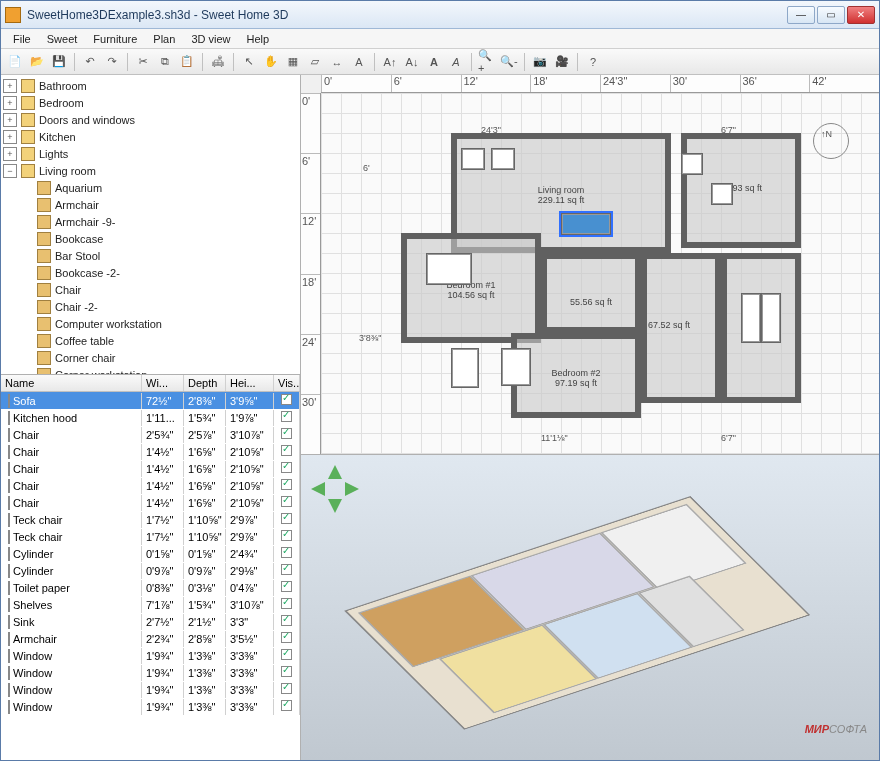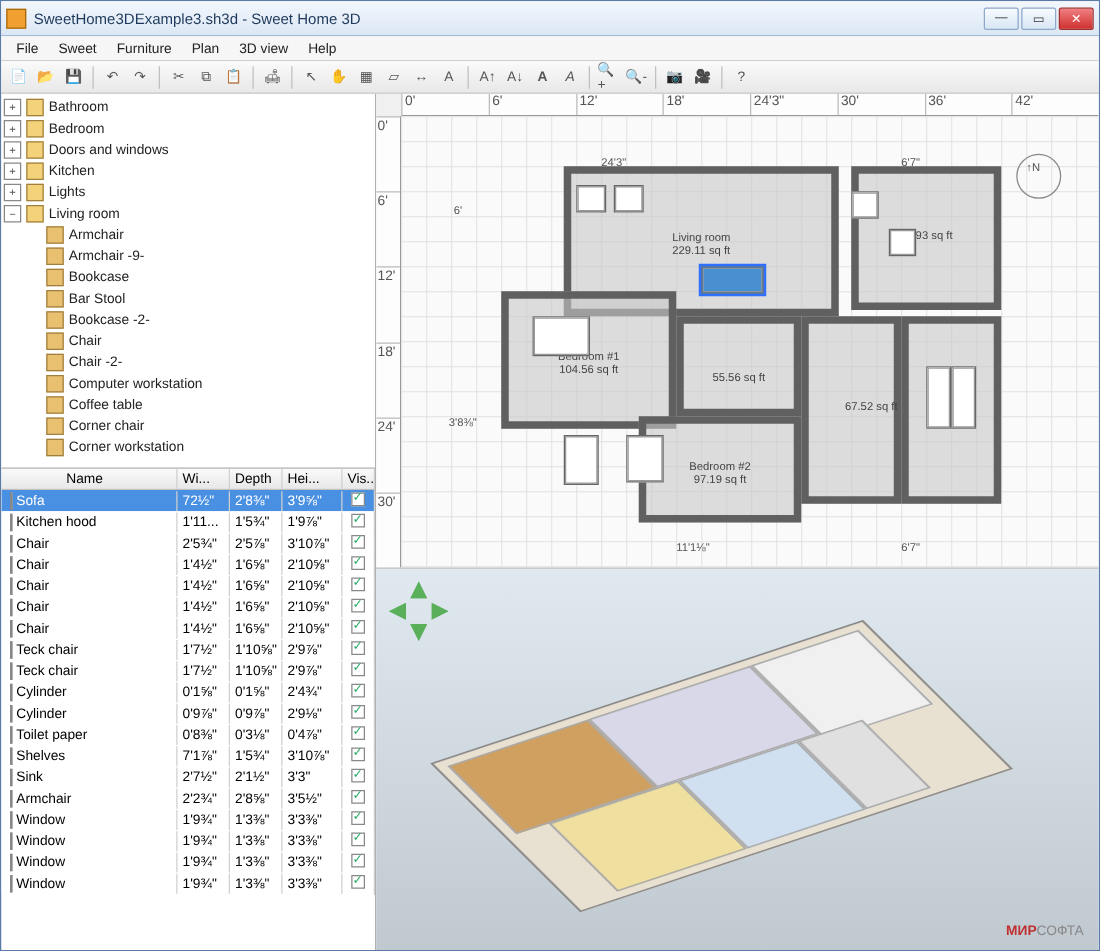--- a/index.html
+++ b/index.html
@@ -24,21 +24,21 @@
 .leftcol { width:300px; display:flex; flex-direction:column; border-right:1px solid #b0b0b0;}
 .catalog { flex:0 0 300px; overflow-y:auto; background:#fff; border-bottom:1px solid #b0b0b0; padding:2px;}
 .tree-row { display:flex; align-items:center; height:17px; cursor:pointer;}
 .expander{width:14px; height:14px; border:1px solid #888; font-size:9px; line-height:12px; text-align:center; margin-right:4px; color:#555;}
 .tree-icon{width:14px;height:14px;margin-right:4px;background:#e8c070; border:1px solid #a08040;}
 .tree-icon.folder{background:#f3d27a;}
 .tree-label{color:#222;}
 .child{padding-left:34px;}
 
 .furnlist { flex:1; display:flex; flex-direction:column; overflow:hidden;}
-.listhead { display:flex; background:linear-gradient(#fafafa,#e8e8e8); border-bottom:1px solid #c0c0c0; font-size:10px;padding-left:48px;}
+.listhead { display:flex; background:linear-gradient(#fafafa,#e8e8e8); border-bottom:1px solid #c0c0c0; font-size:10px;}
 .listhead .col, .listrow .col { padding:2px 4px; border-right:1px solid #d0d0d0; overflow:hidden; white-space:nowrap;}
 .col.name{flex:1;}
 .col.w{width:42px;}
 .col.d{width:42px;}
 .col.h{width:48px;}
 .col.v{width:26px; text-align:center;}
 .listbody{flex:1; overflow-y:auto;}
 .listrow{display:flex; height:17px; align-items:center; cursor:pointer; background:#fff;}
 .listrow.sel{background:#4a90e2; color:#fff;}
 .listrow .icon{width:14px;height:14px;margin:0 3px;background:#bbb; border:1px solid #888;}
@@ -73,21 +73,21 @@
 .navpad .rt{top:17px;right:0;transform:rotate(90deg);}
 .iso{position:absolute;top:30px;left:80px;width:420px;height:260px;transform:rotateX(55deg) rotateZ(-30deg);transform-style:preserve-3d;perspective:800px;}
 .iso .fl{position:absolute;width:400px;height:240px;background:#e8e0d0;border:2px solid #888;}
 .iso .rm{position:absolute;border:2px solid #aaa;}
 .iso .r1{top:10px;left:10px;width:130px;height:110px;background:#cfa060;}
 .iso .r2{top:10px;left:140px;width:150px;height:110px;background:#d8d8e8;}
 .iso .r3{top:10px;left:290px;width:100px;height:120px;background:#f0f0f0;}
 .iso .r4{top:120px;left:40px;width:120px;height:110px;background:#f0e0a0;}
 .iso .r5{top:120px;left:160px;width:110px;height:110px;background:#d0e0f0;}
 .iso .r6{top:120px;left:270px;width:60px;height:110px;background:#e0e0e0;}
-.watermark{position:absolute;bottom:9px;right:12px;font-size:14px;color:#888;}
+.watermark{position:absolute;bottom:24px;right:12px;font-size:14px;color:#888;font-style:italic;}
 .watermark b{color:#c03030;}
 </style>
 </head>
 <body>
 
 <div class="window">
   <div class="titlebar">
     <div class="icon"></div>
     <div class="title">SweetHome3DExample3.sh3d - Sweet Home 3D</div>
     <div class="winbtns">
@@ -170,20 +170,24 @@
           </div>
           <div class="tree-row">
             <div class="expander">+</div>
             <div class="tree-icon folder"></div>
             <span class="tree-label">Lights</span>
           </div>
           <div class="tree-row">
             <div class="expander">−</div>
             <div class="tree-icon folder"></div>
             <span class="tree-label">Living room</span>
+          </div>
+          <div class="tree-row child">
+            <div class="tree-icon"></div>
+            <span class="tree-label">Aquarium</span>
           </div>
           <div class="tree-row child">
             <div class="tree-icon"></div>
             <span class="tree-label">Armchair</span>
           </div>
           <div class="tree-row child">
             <div class="tree-icon"></div>
             <span class="tree-label">Armchair -9-</span>
           </div>
           <div class="tree-row child">
@@ -395,21 +399,21 @@
               <div class="roomlabel" style="left: 78px; top: 52px; width: 204px;">Living room<br>229.11 sq ft</div>
               <div class="room" style="left: 300px; top: 0px; width: 120px; height: 115px;"></div>
               <div class="roomlabel" style="left: 308px; top: 49.5px; width: 104px;">83.93 sq ft</div>
               <div class="room" style="left: 20px; top: 100px; width: 140px; height: 110px;"></div>
               <div class="roomlabel" style="left: 28px; top: 147px; width: 124px;">Bedroom #1<br>104.56 sq ft</div>
               <div class="room" style="left: 160px; top: 120px; width: 100px; height: 80px;"></div>
               <div class="roomlabel" style="left: 168px; top: 164px; width: 84px;">55.56 sq ft</div>
               <div class="room" style="left: 130px; top: 200px; width: 130px; height: 85px;"></div>
               <div class="roomlabel" style="left: 138px; top: 234.5px; width: 114px;">Bedroom #2<br>97.19 sq ft</div>
               <div class="room" style="left: 260px; top: 120px; width: 80px; height: 150px;"></div>
-              <div class="roomlabel" style="left: 284px; top: 187px; width: 64px; text-align: center;">67.52 sq ft</div>
+              <div class="roomlabel" style="left: 256px; top: 187px; width: 64px; text-align: center;">67.52 sq ft</div>
               <div class="room" style="left: 340px; top: 120px; width: 80px; height: 150px;"></div>
               <div class="roomlabel" style="left: 348px; top: 187px; width: 64px;">Kitchen<br>94.5 sq ft</div>
               <div class="furn sofa" style="left: 180px; top: 80px; width: 50px; height: 22px; outline: rgb(48, 112, 255) solid 2px;"></div>
               <div class="furn" style="left: 80px; top: 15px; width: 24px; height: 22px;"></div>
               <div class="furn" style="left: 110px; top: 15px; width: 24px; height: 22px;"></div>
               <div class="furn" style="left: 300px; top: 20px; width: 22px; height: 22px;"></div>
               <div class="furn" style="left: 330px; top: 50px; width: 22px; height: 22px;"></div>
               <div class="furn" style="left: 45px; top: 120px; width: 46px; height: 32px;"></div>
               <div class="furn" style="left: 70px; top: 215px; width: 28px; height: 40px;"></div>
               <div class="furn" style="left: 120px; top: 215px; width: 30px; height: 38px;"></div>

